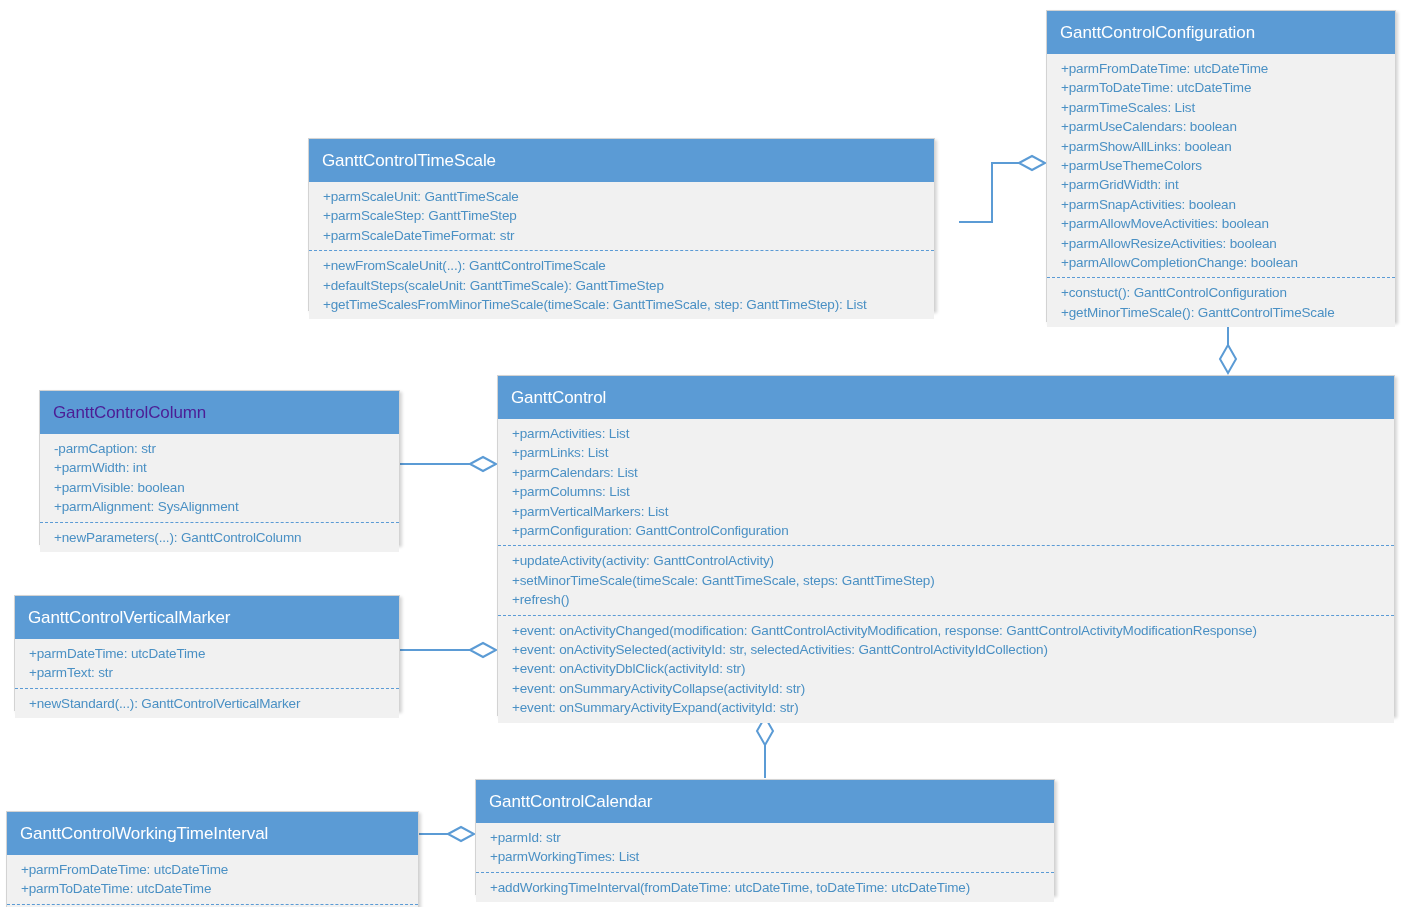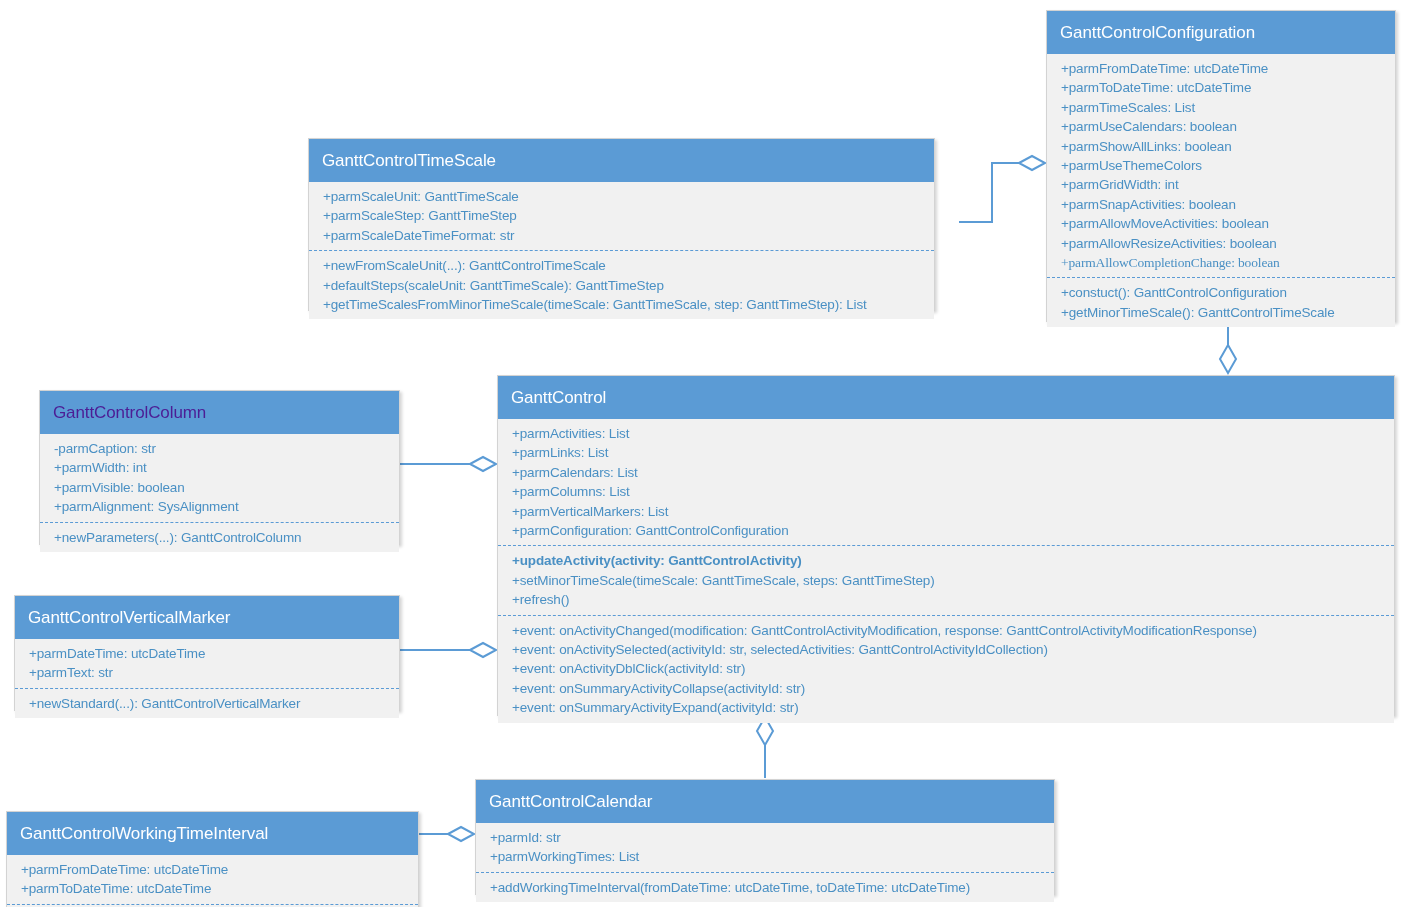--- a/index.html
+++ b/index.html
@@ -109,21 +109,21 @@
           <div class="uml-row" style="color: rgb(74, 144, 196);">+parmFromDateTime: utcDateTime</div>
           <div class="uml-row" style="color: rgb(74, 144, 196);">+parmToDateTime: utcDateTime</div>
           <div class="uml-row" style="color: rgb(74, 144, 196);">+parmTimeScales: List</div>
           <div class="uml-row" style="color: rgb(74, 144, 196);">+parmUseCalendars: boolean</div>
           <div class="uml-row" style="color: rgb(74, 144, 196);">+parmShowAllLinks: boolean</div>
           <div class="uml-row" style="color: rgb(74, 144, 196);">+parmUseThemeColors</div>
           <div class="uml-row" style="color: rgb(74, 144, 196);">+parmGridWidth: int</div>
           <div class="uml-row" style="color: rgb(74, 144, 196);">+parmSnapActivities: boolean</div>
           <div class="uml-row" style="color: rgb(74, 144, 196);">+parmAllowMoveActivities: boolean</div>
           <div class="uml-row" style="color: rgb(74, 144, 196);">+parmAllowResizeActivities: boolean</div>
-          <div class="uml-row" style="color: rgb(74, 144, 196); font-family: Liberation Serif, serif;">+parmAllowCompletionChange: boolean</div>
+          <div class="uml-row" style="color: rgb(74, 144, 196);">+parmAllowCompletionChange: boolean</div>
         </div>
         <div class="uml-section" style="border-top-color: rgb(91, 155, 213);">
           <div class="uml-row" style="color: rgb(74, 144, 196);">+constuct(): GanttControlConfiguration</div>
           <div class="uml-row" style="color: rgb(74, 144, 196);">+getMinorTimeScale(): GanttControlTimeScale</div>
         </div>
       </div>
       <div class="uml-class" style="left: 308px; top: 138px; width: 627px; height: 173px; background: rgb(241, 241, 241); border-color: rgb(211, 211, 211);">
         <div class="uml-header" style="background: rgb(91, 155, 213); color: rgb(255, 255, 255);">GanttControlTimeScale</div>
         <div class="uml-section">
           <div class="uml-row" style="color: rgb(74, 144, 196);">+parmScaleUnit: GanttTimeScale</div>
@@ -140,21 +140,21 @@
         <div class="uml-header" style="background: rgb(91, 155, 213); color: rgb(255, 255, 255);">GanttControl</div>
         <div class="uml-section">
           <div class="uml-row" style="color: rgb(74, 144, 196);">+parmActivities: List</div>
           <div class="uml-row" style="color: rgb(74, 144, 196);">+parmLinks: List</div>
           <div class="uml-row" style="color: rgb(74, 144, 196);">+parmCalendars: List</div>
           <div class="uml-row" style="color: rgb(74, 144, 196);">+parmColumns: List</div>
           <div class="uml-row" style="color: rgb(74, 144, 196);">+parmVerticalMarkers: List</div>
           <div class="uml-row" style="color: rgb(74, 144, 196);">+parmConfiguration: GanttControlConfiguration</div>
         </div>
         <div class="uml-section" style="border-top-color: rgb(91, 155, 213);">
-          <div class="uml-row" style="color: rgb(74, 144, 196); font-weight: bold;">+updateActivity(activity: GanttControlActivity)</div>
+          <div class="uml-row" style="color: rgb(74, 144, 196);">+updateActivity(activity: GanttControlActivity)</div>
           <div class="uml-row" style="color: rgb(74, 144, 196);">+setMinorTimeScale(timeScale: GanttTimeScale, steps: GanttTimeStep)</div>
           <div class="uml-row" style="color: rgb(74, 144, 196);">+refresh()</div>
         </div>
         <div class="uml-section" style="border-top-color: rgb(91, 155, 213);">
           <div class="uml-row" style="color: rgb(74, 144, 196);">+event: onActivityChanged(modification: GanttControlActivityModification, response: GanttControlActivityModificationResponse)</div>
           <div class="uml-row" style="color: rgb(74, 144, 196);">+event: onActivitySelected(activityId: str, selectedActivities: GanttControlActivityIdCollection)</div>
           <div class="uml-row" style="color: rgb(74, 144, 196);">+event: onActivityDblClick(activityId: str)</div>
           <div class="uml-row" style="color: rgb(74, 144, 196);">+event: onSummaryActivityCollapse(activityId: str)</div>
           <div class="uml-row" style="color: rgb(74, 144, 196);">+event: onSummaryActivityExpand(activityId: str)</div>
         </div>

